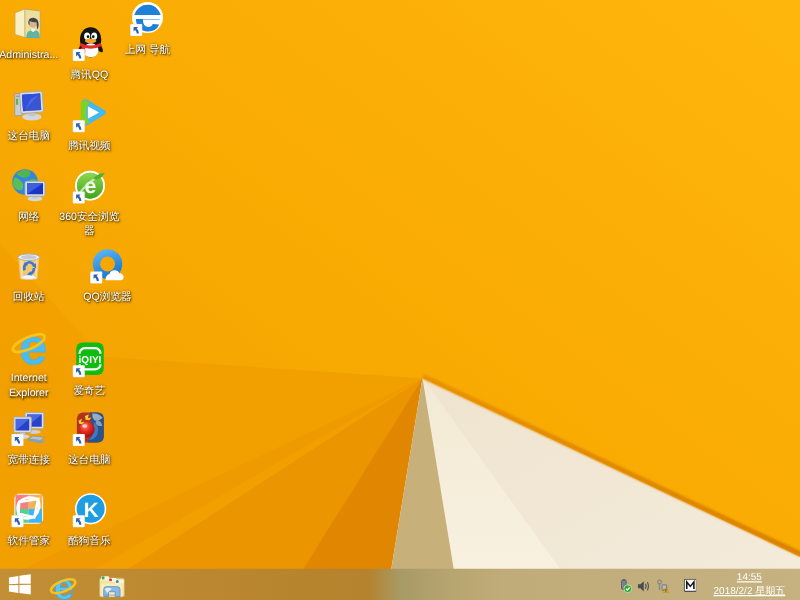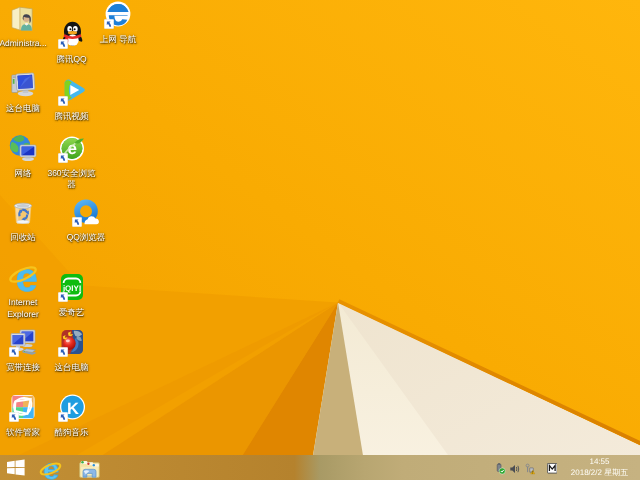--- a/index.html
+++ b/index.html
@@ -6,21 +6,21 @@
 *{-webkit-font-smoothing:antialiased;text-rendering:geometricPrecision;}
 body{width:640px;height:480px;overflow:hidden;position:relative;font-family:"Liberation Sans",sans-serif;}
 #wall{position:absolute;left:0;top:0;width:640px;height:480px;}
 .item{position:absolute;width:56px;text-align:center;}
 .ic{position:relative;width:28px;height:28px;margin:0 auto;}
 .lab{margin-top:6px;font-size:8.5px;line-height:11.5px;color:#fff;
  text-shadow:0.5px 1px 1.5px rgba(0,0,0,.85),0 0 2.5px rgba(0,0,0,.5);}
 .arrow{position:absolute;left:0px;bottom:-1px;width:10px;height:10px;}
 #taskbar{position:absolute;left:0;top:455px;width:640px;height:25px;}
 .tbi{position:absolute;}
-#clock{position:absolute;top:457px;left:560px;width:79px;text-align:center;color:#fffef8;font-size:8px;line-height:10.5px;}
+#clock{position:absolute;top:457px;left:560px;width:79px;text-align:center;color:#fffef8;font-size:8px;line-height:10.5px;text-decoration:underline;}
 </style>
 </head>
 <body>
 <svg id="wall" viewBox="0 0 640 480" preserveAspectRatio="none">
  <defs>
   <linearGradient id="sky" x1="0" y1="1" x2="1" y2="0">
    <stop offset="0" stop-color="#f19e00"></stop>
    <stop offset="0.5" stop-color="#f9ab02"></stop>
    <stop offset="1" stop-color="#ffb60c"></stop>
   </linearGradient>

